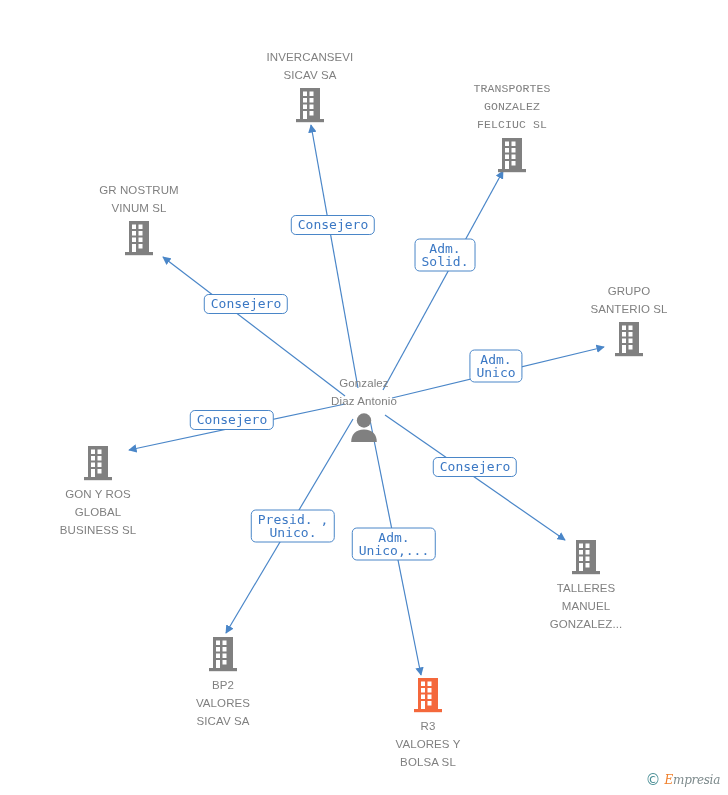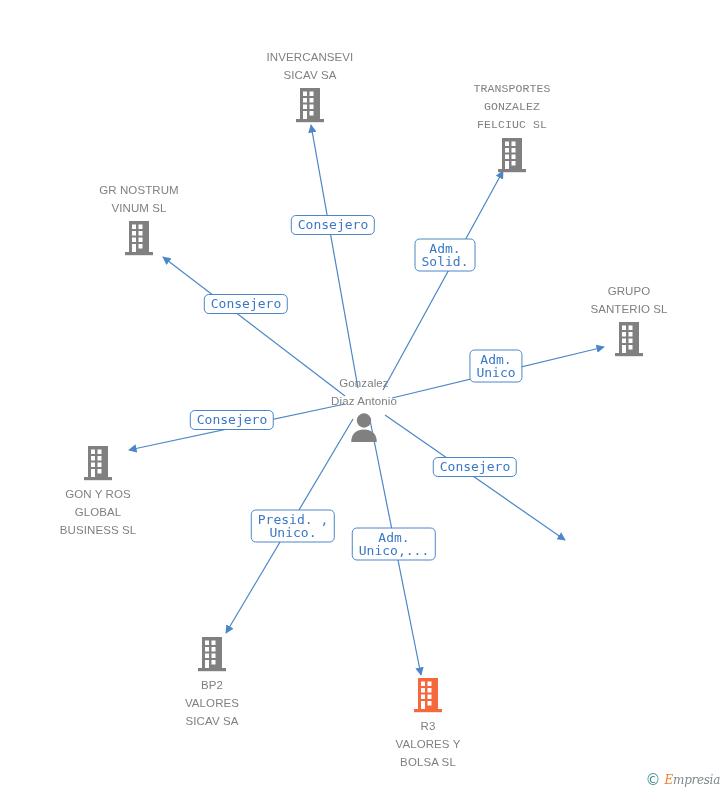--- a/index.html
+++ b/index.html
@@ -219,22 +219,43 @@
           <rect x="8" y="25" width="4" height="8"></rect>
           <rect x="14.5" y="25" width="4" height="4.5"></rect>
         </g>
       </svg>
     </span>
     <span class="label">GON Y ROS
 GLOBAL
 BUSINESS  SL</span>
   </div>
 
-
-  <div class="node label-below" style="left:212px; top:635px;">
+  <div class="node label-below" style="left:586px; top:538px;">
+    <span class="icon-wrap">
+      <svg width="30" height="38" viewBox="0 0 30 38">
+        <rect x="5" y="2" width="20" height="31" fill="#808080"></rect>
+        <rect x="1" y="33" width="28" height="3.2" fill="#808080"></rect>
+        <g fill="#ffffff">
+          <rect x="8" y="5.5" width="4" height="4.5"></rect>
+            <rect x="14.5" y="5.5" width="4" height="4.5"></rect>
+          <rect x="8" y="12" width="4" height="4.5"></rect>
+            <rect x="14.5" y="12" width="4" height="4.5"></rect>
+          <rect x="8" y="18.5" width="4" height="4.5"></rect>
+            <rect x="14.5" y="18.5" width="4" height="4.5"></rect>
+          <rect x="8" y="25" width="4" height="8"></rect>
+          <rect x="14.5" y="25" width="4" height="4.5"></rect>
+        </g>
+      </svg>
+    </span>
+    <span class="label">TALLERES
+MANUEL
+GONZALEZ...</span>
+  </div>
+
+  <div class="node label-below" style="left:223px; top:635px;">
     <span class="icon-wrap">
       <svg width="30" height="38" viewBox="0 0 30 38">
         <rect x="5" y="2" width="20" height="31" fill="#808080"></rect>
         <rect x="1" y="33" width="28" height="3.2" fill="#808080"></rect>
         <g fill="#ffffff">
           <rect x="8" y="5.5" width="4" height="4.5"></rect>
             <rect x="14.5" y="5.5" width="4" height="4.5"></rect>
           <rect x="8" y="12" width="4" height="4.5"></rect>
             <rect x="14.5" y="12" width="4" height="4.5"></rect>
           <rect x="8" y="18.5" width="4" height="4.5"></rect>

